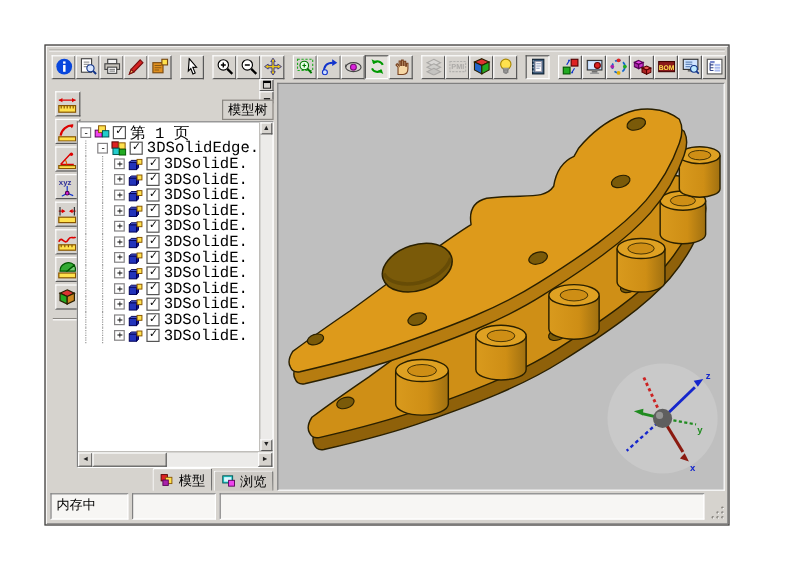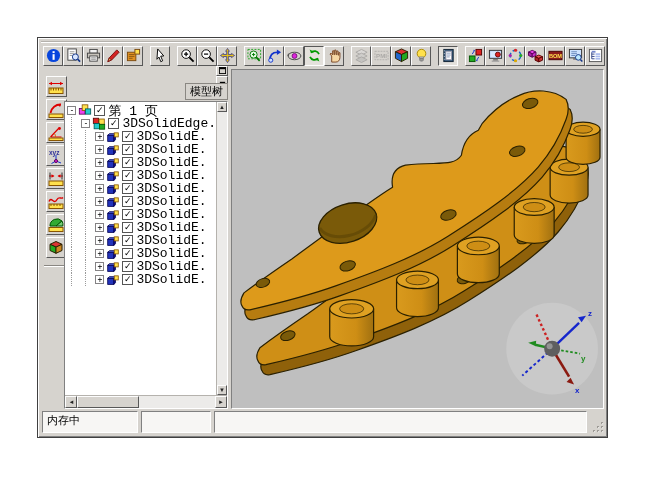--- a/index.html
+++ b/index.html
@@ -657,20 +657,42 @@
             <button class="scroll-btn">▼</button>
           </div>
         </div>
         <div id="tree-hscroll">
           <button class="scroll-btn">◄</button>
           <div id="hthumb"></div>
           <div style="flex:1"></div>
           <button class="scroll-btn">►</button>
         </div>
       </div>
+      <div id="tree-tabs">
+          <div class="tab active">
+            <span style="display: inline-flex;">
+              <svg viewBox="0 0 16 16" xmlns="http://www.w3.org/2000/svg">
+                <rect x="1" y="2" width="7" height="7" fill="#dd2222" stroke="#550000"></rect>
+                <rect x="6" y="5" width="7" height="7" fill="#ffe14d" stroke="#885500"></rect>
+                <rect x="3" y="8" width="6" height="6" fill="#aa22aa" stroke="#550055"></rect>
+              </svg>
+            </span>
+            <span>模型</span>
+          </div>
+          <div class="tab">
+            <span style="display: inline-flex;">
+              <svg viewBox="0 0 16 16" xmlns="http://www.w3.org/2000/svg">
+                <rect x="1.5" y="2" width="11" height="8" fill="#22cccc" stroke="#005555"></rect>
+                <rect x="3" y="3.5" width="8" height="5" fill="#d8f8ff"></rect>
+                <rect x="8" y="7" width="6.5" height="6.5" fill="#ee44ee" stroke="#550055"></rect>
+              </svg>
+            </span>
+            <span>浏览</span>
+          </div>
+        </div>
     </div>
     <div id="viewport">
       <svg id="part-svg" viewBox="0 0 372 316" preserveAspectRatio="xMidYMid meet">
           <defs>
             <linearGradient id="rollGrad" x1="0" y1="0" x2="1" y2="0">
               <stop offset="0" stop-color="#d99a1d"></stop>
               <stop offset=".6" stop-color="#ce8e15"></stop>
               <stop offset="1" stop-color="#a07010"></stop>
             </linearGradient>
           </defs>
@@ -740,21 +762,21 @@
             <circle cx="321" cy="268" r="8" fill="#5f5f5f"></circle>
             <circle cx="318.5" cy="265.5" r="3" fill="#939393"></circle>
             <text x="357" y="235" font-size="8" font-weight="bold" fill="#1526cc" font-family="sans-serif">z</text>
             <text x="344" y="312" font-size="8" font-weight="bold" fill="#1526cc" font-family="sans-serif">x</text>
             <text x="350" y="280" font-size="8" font-weight="bold" fill="#1f8b1f" font-family="sans-serif">y</text>
           </g>
         </svg>
     </div>
   </div>
   <div id="status-bar">
-    <div class="sfield" style="width: 96px;">内存中</div>
+    <div class="sfield" style="width: 65px;">内存中</div>
       <div class="sfield" style="width: 70px;"></div>
       <div class="sfield" style="flex: 1 1 0%;"></div>
       <div id="resize-grip">
       <svg width="12" height="12" viewBox="0 0 12 12">
         <g fill="#8a8782">
             <circle cx="10" cy="2" r="1"></circle>
             <circle cx="10" cy="6" r="1"></circle>
             <circle cx="10" cy="10" r="1"></circle>
             <circle cx="6" cy="6" r="1"></circle>
             <circle cx="6" cy="10" r="1"></circle>

